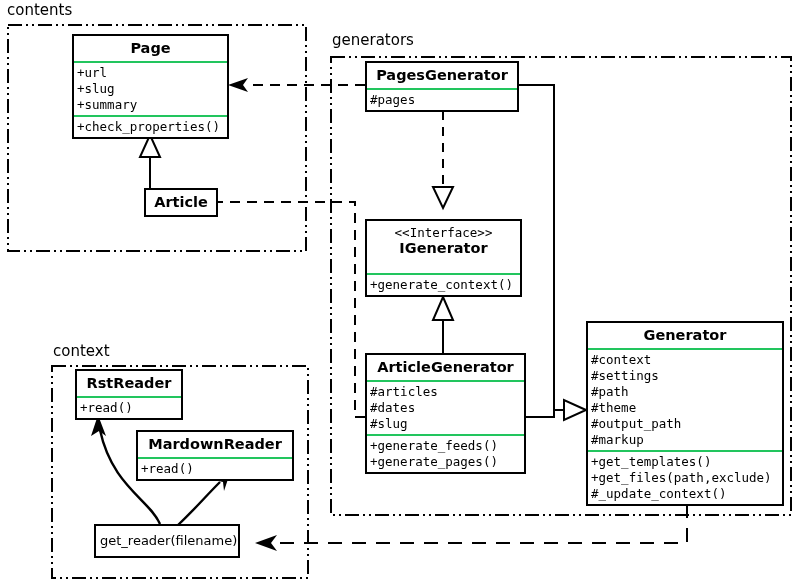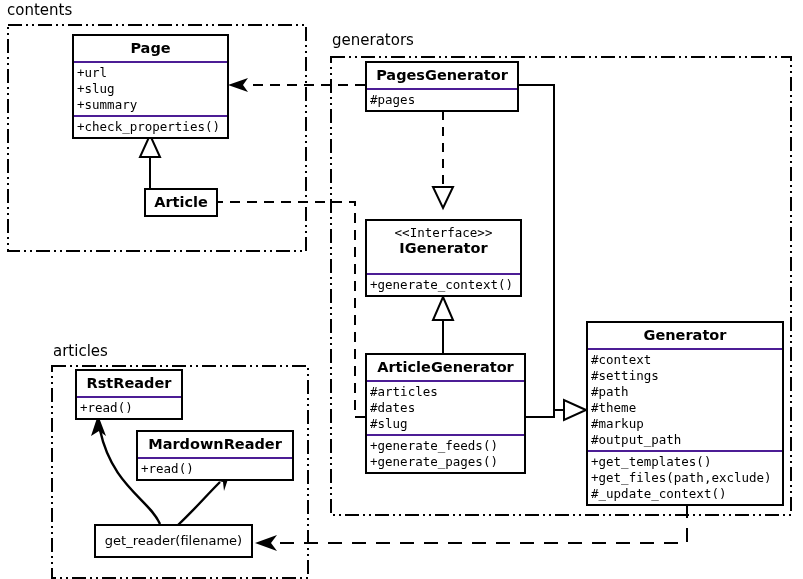--- a/index.html
+++ b/index.html
@@ -53,21 +53,21 @@
   }
   .cls-stereo {
     font-family: "DejaVu Sans Mono", monospace;
     font-weight: normal;
     font-size: 12.5px;
     text-align: center;
     line-height: 15px;
     color: #000;
   }
   .sep {
-    border-top: 2px solid #4c1d95;
+    border-top: 2px solid #22c55e;
   }
   .cls-section {
     font-family: "DejaVu Sans Mono", monospace;
     font-size: 12.5px;
     line-height: 16px;
     color: #000;
     padding: 2px 2px 2px 3px;
     white-space: nowrap;
   }
   .cls-section .row { display: block; }
@@ -174,21 +174,21 @@
 
      MardownReader (curved) --&gt;
     <g>
       <path d="M178,525 C196,508 204,498 220,482" fill="none" stroke="#000000" stroke-width="2.4"></path>
       <path d="M231,470 L224,491 L223,482 L214,480 Z" fill="#000000"></path>
     </g>
   </svg>
 
   <div class="pkg-label" style="left:7px; top:2px;">contents</div>
   <div class="pkg-label" style="left:332px; top:32px;">generators</div>
-  <div class="pkg-label" style="left:53px; top:343px;">articles</div>
+  <div class="pkg-label" style="left:53px; top:343px;">context</div>
 
   <div class="clsbox" style="left:72px; top:34px; width:157px;">
     <div class="cls-title">Page</div>
     <div class="cls-section sep">
       <span class="row">+url</span>
       <span class="row">+slug</span>
       <span class="row">+summary</span>
     </div>
     <div class="cls-section sep">
       <span class="row">+check_properties()</span>
@@ -229,22 +229,22 @@
     </div>
   </div>
 
   <div class="clsbox" style="left:586px; top:321px; width:198px;">
     <div class="cls-title">Generator</div>
     <div class="cls-section sep">
       <span class="row">#context</span>
       <span class="row">#settings</span>
       <span class="row">#path</span>
       <span class="row">#theme</span>
+      <span class="row">#output_path</span>
       <span class="row">#markup</span>
-      <span class="row">#output_path</span>
     </div>
     <div class="cls-section sep">
       <span class="row">+get_templates()</span>
       <span class="row">+get_files(path,exclude)</span>
       <span class="row">#_update_context()</span>
     </div>
   </div>
 
   <div class="clsbox" style="left:75px; top:369px; width:108px;">
     <div class="cls-title">RstReader</div>
@@ -253,17 +253,17 @@
     </div>
   </div>
 
   <div class="clsbox" style="left:136px; top:430px; width:158px;">
     <div class="cls-title">MardownReader</div>
     <div class="cls-section sep">
       <span class="row">+read()</span>
     </div>
   </div>
 
-  <div class="clsbox" style="left:94px; top:524px; width:159px;">
+  <div class="clsbox" style="left:94px; top:524px; width:146px;">
     <div class="plain-label">get_reader(filename)</div>
   </div>
 
 </div>
 
 </body></html>

